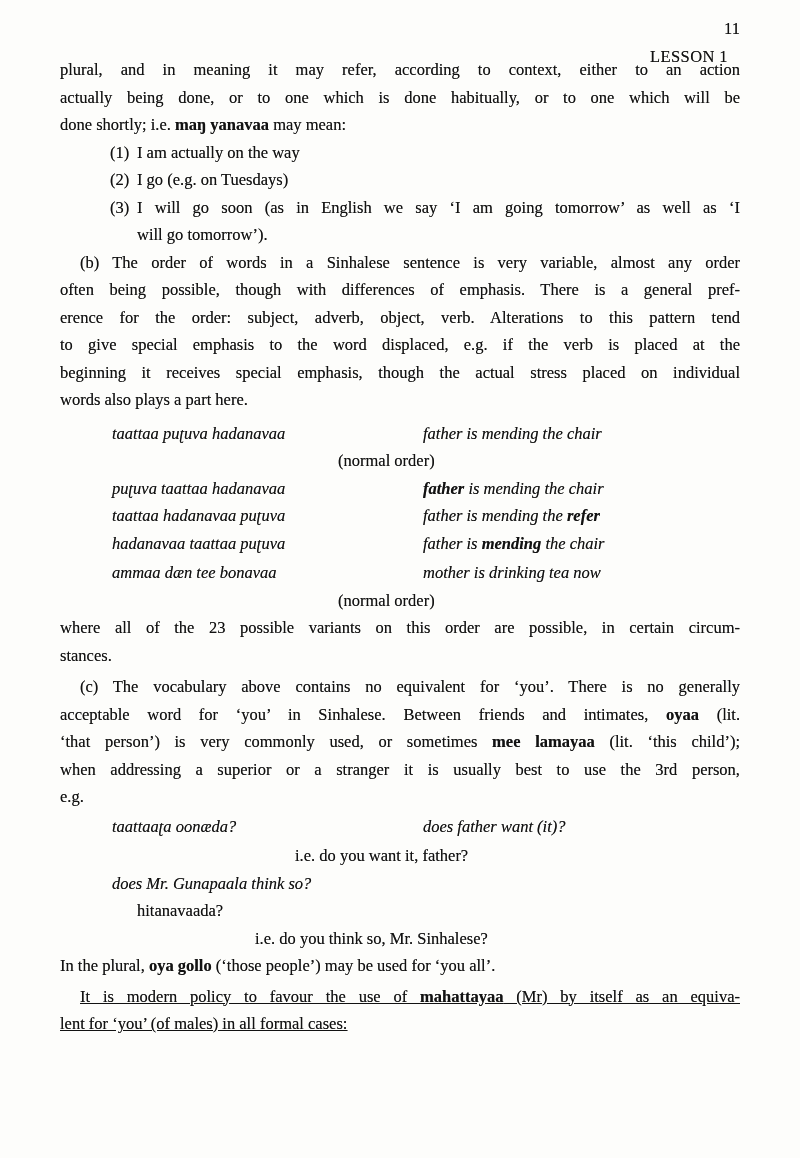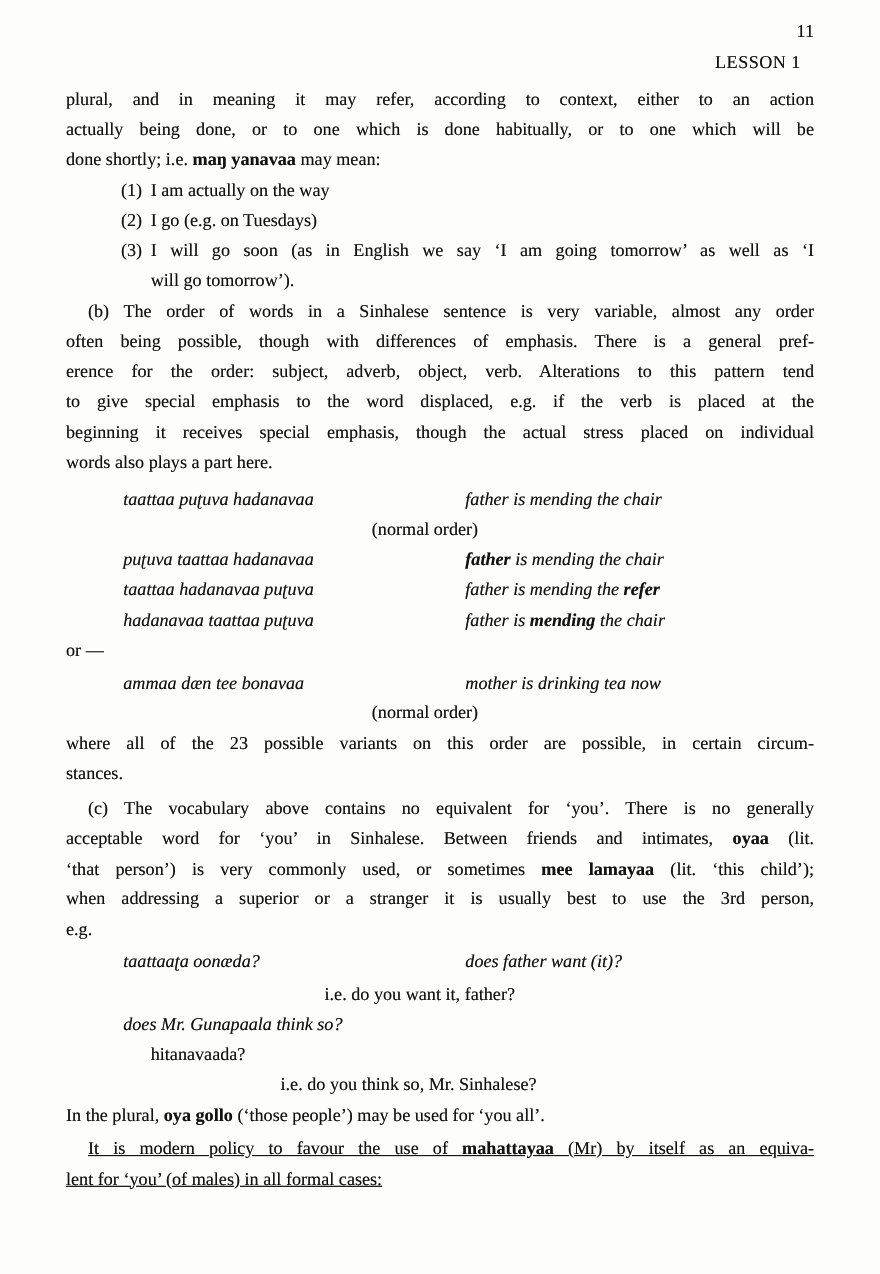--- a/index.html
+++ b/index.html
@@ -31,21 +31,21 @@
   }
   .header .pageno {
     position: absolute; right: 0; top: 20px;
   }
   .block { margin: 0; }
   .line  { text-align: left; }
   .jline { text-align: justify; text-align-last: justify; }
   .ifirst > div:first-child { text-indent: 20px; }
   .b, .rich-b { font-weight: bold; }
 
-  .intro { margin-top: 38px; }
+  .intro { margin-top: 18px; }
 
   .li { display: flex; padding-left: 50px; }
   .li .marker { width: 27px; flex: none; }
   .li .content { flex: 1; }
 
   .ex-section { margin-top: 6px; }
   .ex-row { display: flex; padding-left: 52px; font-style: italic; }
   .ex-si { width: 311px; flex: none; }
   .ex-en { flex: 1; }
   .note-line  { padding-left: 278px; }
@@ -117,21 +117,20 @@
       <div class="ex-en"><span class="rich-b">father</span><span> is mending the chair</span></div>
     </div>
     <div class="ex-row">
       <div class="ex-si">taattaa hadanavaa puʈuva</div>
       <div class="ex-en"><span>father is mending the </span><span class="rich-b">refer</span></div>
     </div>
     <div class="ex-row">
       <div class="ex-si">hadanavaa taattaa puʈuva</div>
       <div class="ex-en"><span>father is </span><span class="rich-b">mending</span><span> the chair</span></div>
     </div>
-    <div class="or-line">or —</div>
     <div class="ex-row row-gap">
       <div class="ex-si">ammaa dæn tee bonavaa</div>
       <div class="ex-en">mother is drinking tea now</div>
     </div>
     <div class="note-line">(normal order)</div>
   </div>
 
   <div class="block">
     <div class="jline">where all of the 23 possible variants on this order are possible, in certain circum-</div>
     <div class="line">stances.</div>

